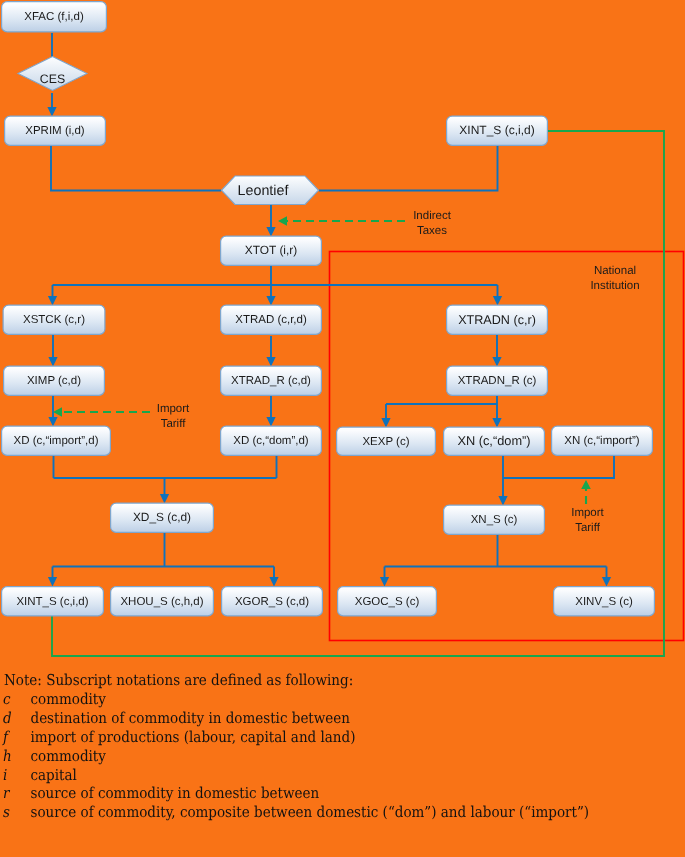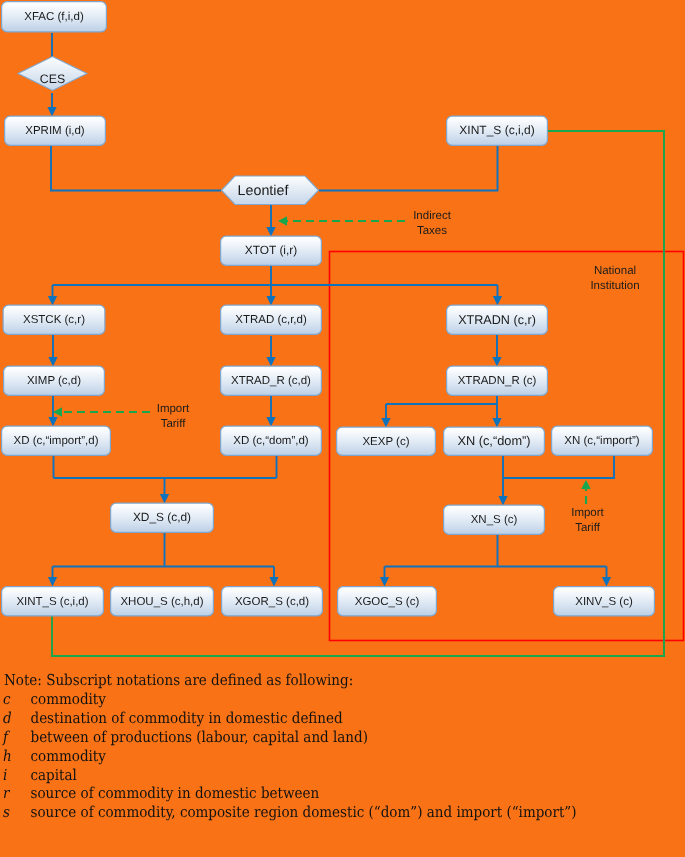--- a/index.html
+++ b/index.html
@@ -213,38 +213,38 @@
   <div id="note">
     <div class="heading">Note: Subscript notations are defined as following:</div>
     <table>
         <tbody id="note-body">
           <tr>
             <td class="sym">c</td>
             <td>commodity</td>
           </tr>
           <tr>
             <td class="sym">d</td>
-            <td>destination of commodity in domestic defined</td>
+            <td>destination of commodity in domestic between</td>
           </tr>
           <tr>
             <td class="sym">f</td>
-            <td>between of productions (labour, capital and land)</td>
+            <td>import of productions (labour, capital and land)</td>
           </tr>
           <tr>
             <td class="sym">h</td>
             <td>commodity</td>
           </tr>
           <tr>
             <td class="sym">i</td>
             <td>capital</td>
           </tr>
           <tr>
             <td class="sym">r</td>
             <td>source of commodity in domestic between</td>
           </tr>
           <tr>
             <td class="sym">s</td>
-            <td>source of commodity, composite region domestic (“dom”) and import (“import”)</td>
+            <td>source of commodity, composite between domestic (“dom”) and labour (“import”)</td>
           </tr>
         </tbody>
       </table>
   </div>
 </div>
 
 </body></html>

